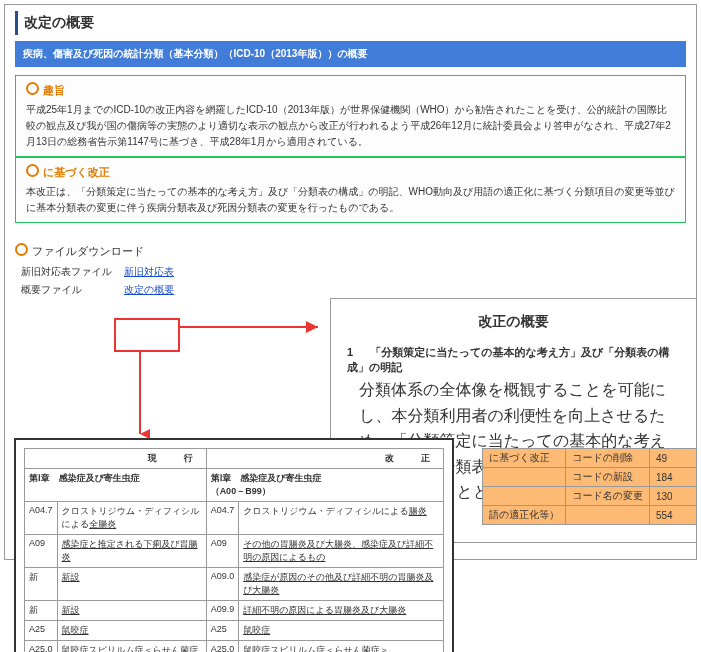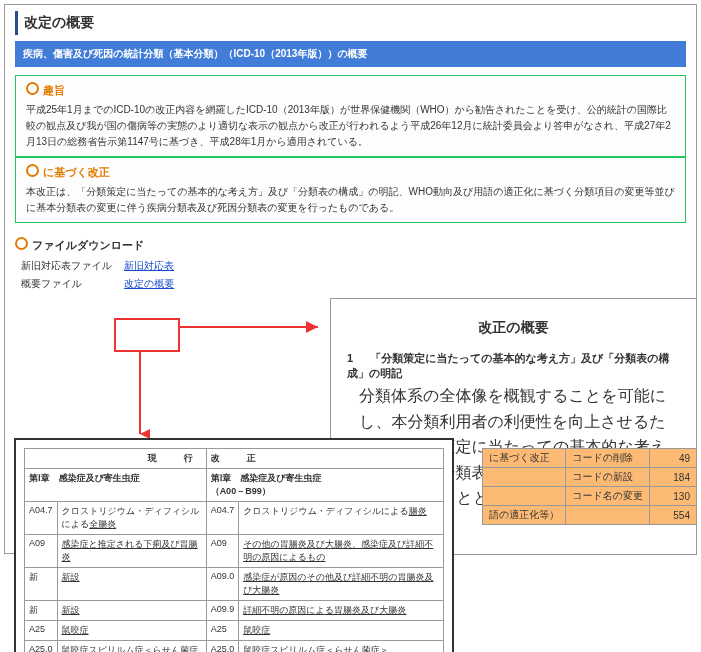--- a/index.html
+++ b/index.html
@@ -3,33 +3,33 @@
 <meta charset="utf-8">
 <style>
 body{margin:0;font-family:"Yu Gothic","Meiryo",sans-serif;font-size:11px;background:#fff;color:#333;width:701px;height:652px;position:relative;overflow:hidden}
 .layer-back{position:absolute;left:4px;top:4px;right:4px;border:1px solid #999;padding:6px 10px 260px}
 .title-bar{border-left:3px solid #2b4c8e;padding:3px 6px;font-size:14px;font-weight:bold;margin-bottom:6px}
 .blue-band{background:#407cd8;color:#fff;font-size:10px;font-weight:bold;padding:6px 8px;margin-bottom:8px}
 .panel{border:1px solid #22c55e;padding:6px 10px;background:#fdfdfd}
 .panel-h{color:#e37b00;font-weight:bold;font-size:11px;margin-bottom:4px}
 .panel-h::before{content:"";display:inline-block;width:9px;height:9px;border:2px solid #e37b00;border-radius:50%;margin-right:4px;vertical-align:-1px}
 .panel-t{font-size:10px;line-height:1.6}
-.dl-head{font-size:11px;font-weight:bold;color:#333;margin:14px 0 4px}
+.dl-head{font-size:11px;font-weight:normal;color:#333;margin:20px 0 4px}
 .dl-head::before{content:"";display:inline-block;width:9px;height:9px;border:2px solid #e37b00;border-radius:50%;margin-right:4px;vertical-align:-1px}
 .dl-tbl{font-size:10px;border-collapse:collapse}
 .dl-tbl td{padding:2px 6px}
 .lnk{color:#1a4dcc;text-decoration:underline;cursor:pointer}
 .red-box{position:absolute;border:2px solid #e33;pointer-events:none}
-.doc-right{position:absolute;left:330px;top:298px;right:4px;border:1px solid #999;background:#fff;padding:20px 16px}
+.doc-right{position:absolute;left:330px;top:298px;right:4px;border:1px solid #999;background:#fff;padding:14px 16px}
 .doc-right h2{text-align:center;font-size:14px;margin:0 0 14px}
 .doc-right .sec-h{font-size:11px;font-weight:bold}
 .doc-right .sec-t{font-size:16px;line-height:1.6;margin:2px 0 8px 12px}
 .mini-tbl{position:absolute;right:4px;top:448px;border:1px solid #999;background:#fdba74;font-size:10px;border-collapse:collapse}
 .mini-tbl td{border:1px solid #999;padding:2px 6px}
-.mini-tbl td:last-child{text-align:right;min-width:34px}
+.mini-tbl td:last-child{min-width:34px}
 .doc-bottom{position:absolute;left:14px;top:438px;width:420px;border:2px solid #333;background:#fff;padding:8px}
 .cmp-tbl{width:100%;font-size:9px;border-collapse:collapse}
 .cmp-tbl td,.cmp-tbl th{border:1px solid #999;padding:3px 4px;vertical-align:top}
 .cmp-sec{font-weight:bold}
 .u{text-decoration:underline}
 svg.arr{position:absolute;pointer-events:none}
 </style>
 </head>
 <body>
 
@@ -120,21 +120,21 @@
         <td>554</td>
       </tr>
     </tbody>
 </table>
 
 <div class="doc-bottom">
   <table class="cmp-tbl">
     <tbody>
         <tr>
       <th colspan="2" style="letter-spacing:1em;text-align:right">現　行</th>
-      <th colspan="2" style="letter-spacing:1em;text-align:left">改　正</th>
+      <th colspan="2" style="letter-spacing:1em;text-align:right">改　正</th>
     </tr>
     <tr>
       <td colspan="2" class="cmp-sec">第Ⅰ章　感染症及び寄生虫症</td>
       <td colspan="2" class="cmp-sec" style="white-space:pre-line">第Ⅰ章　感染症及び寄生虫症
 （A00－B99）</td>
     </tr>
     </tbody>
       <tbody id="cmp-body">
         <tr>
           <td>A04.7</td>

